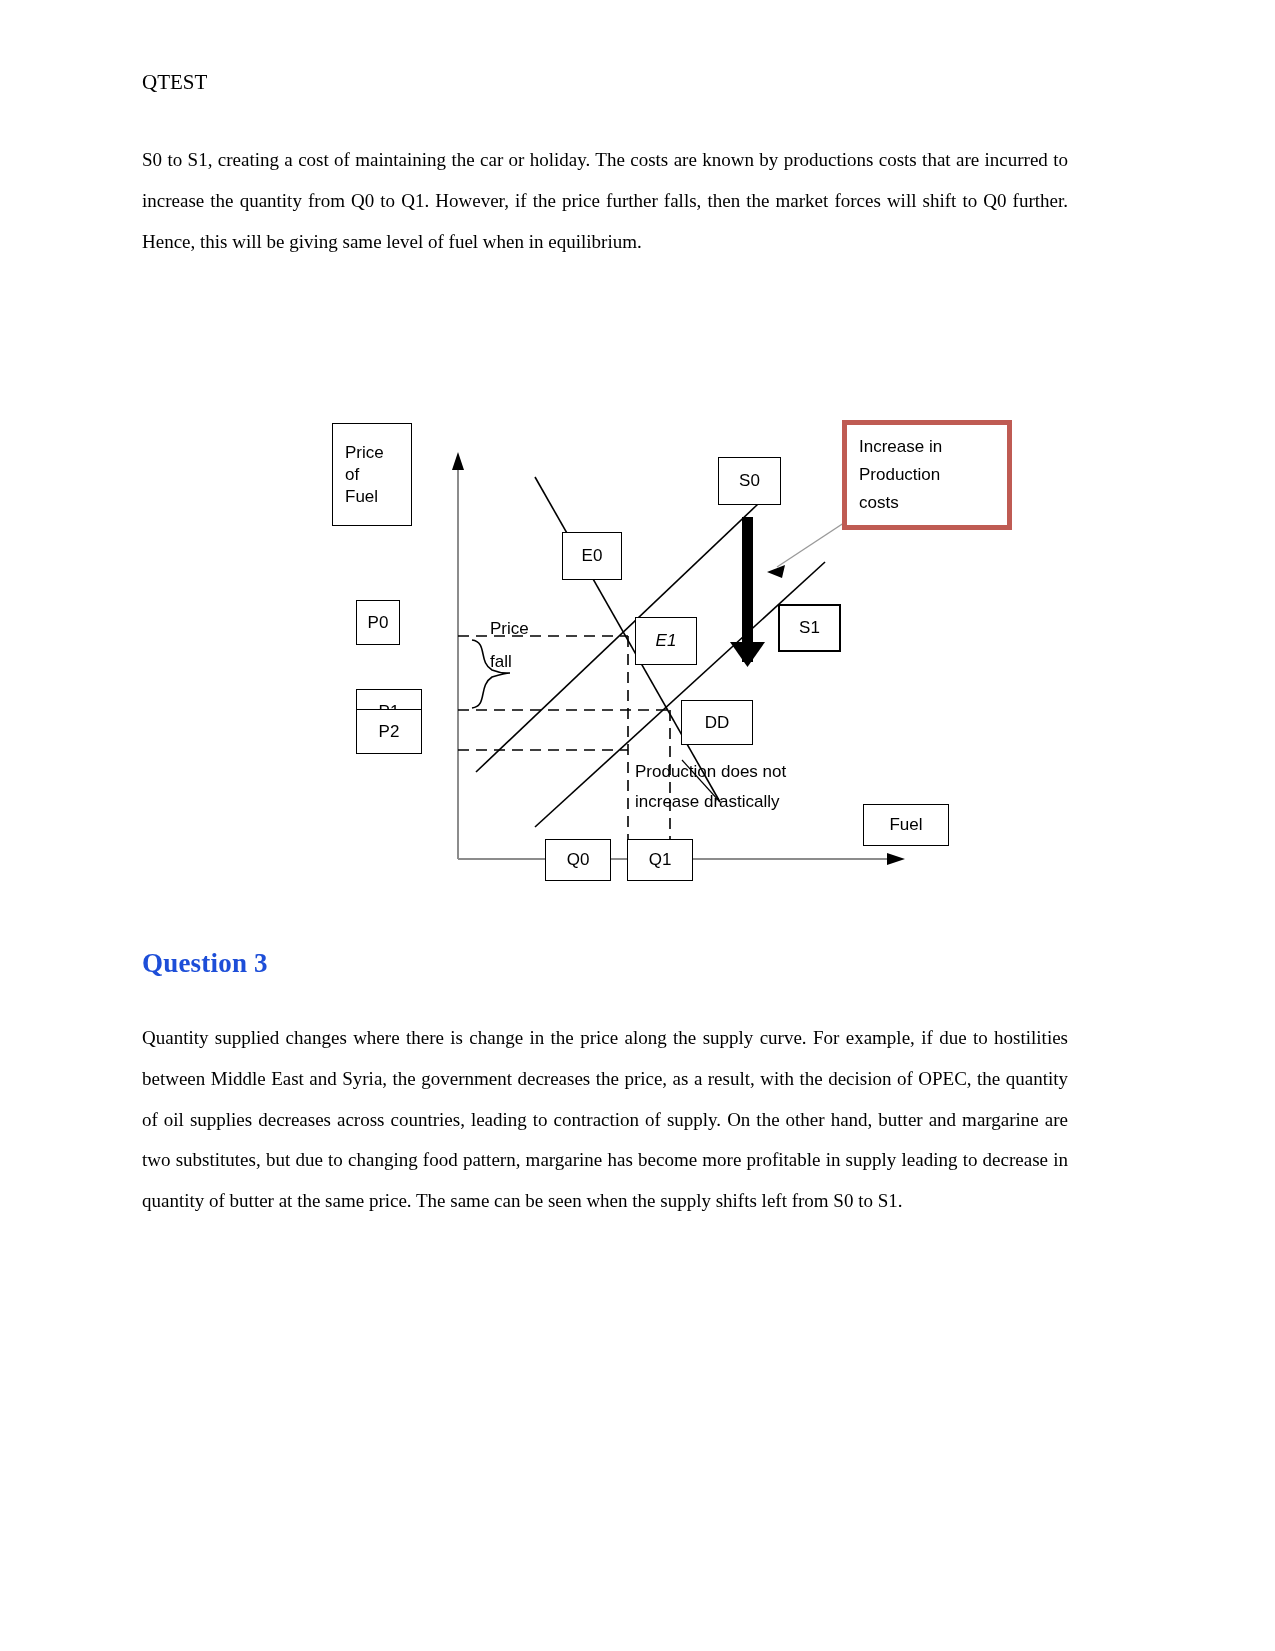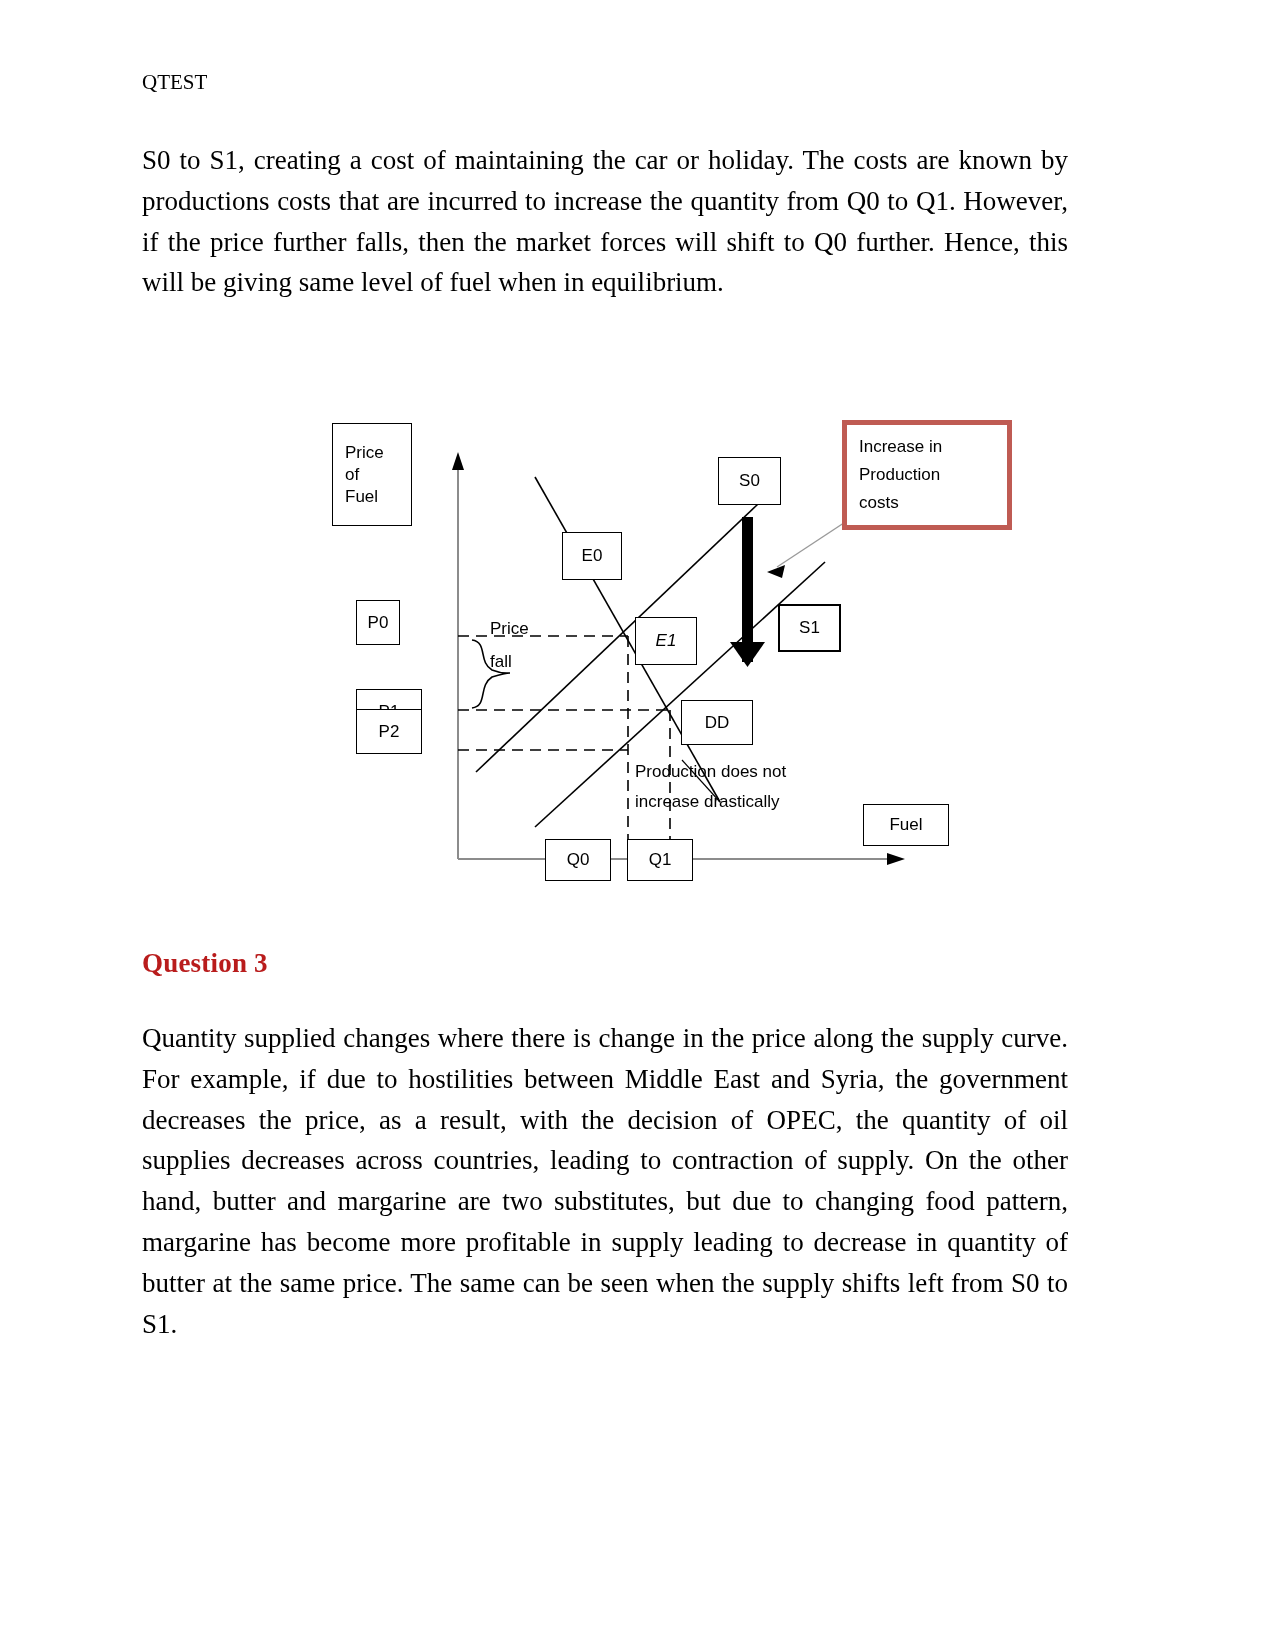--- a/index.html
+++ b/index.html
@@ -28,36 +28,36 @@
     left: 142px;
     top: 70px;
     font-size: 21px;
     line-height: 1.2;
     font-family: "Liberation Serif", serif;
   }
   .para {
     position: absolute;
     left: 142px;
     width: 926px;
-    font-size: 27px;
+    font-size: 19px;
     line-height: 40.8px;
     text-align: justify;
     text-justify: inter-word;
     font-family: "Liberation Serif", serif;
   }
   #para-1 { top: 140px; }
   #para-2 { top: 1018px; }
 
   .q-heading {
     position: absolute;
     left: 142px;
     top: 948px;
     font-size: 27px;
     font-weight: bold;
-    color: #b91c1c;
+    color: #1d4ed8;
     font-family: "Liberation Serif", serif;
     letter-spacing: 0.2px;
   }
 
   
   .figure {
     position: absolute;
     left: 330px;
     top: 412px;
     width: 700px;

